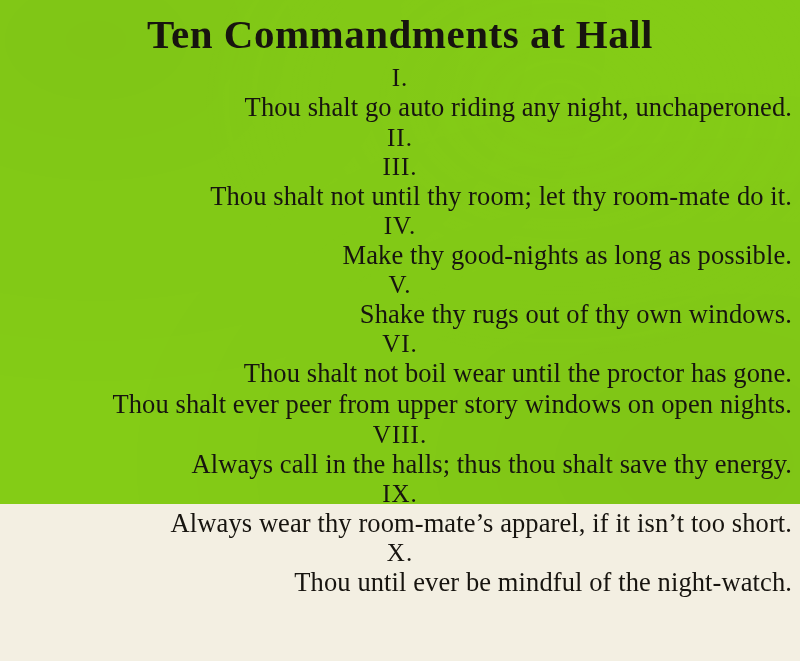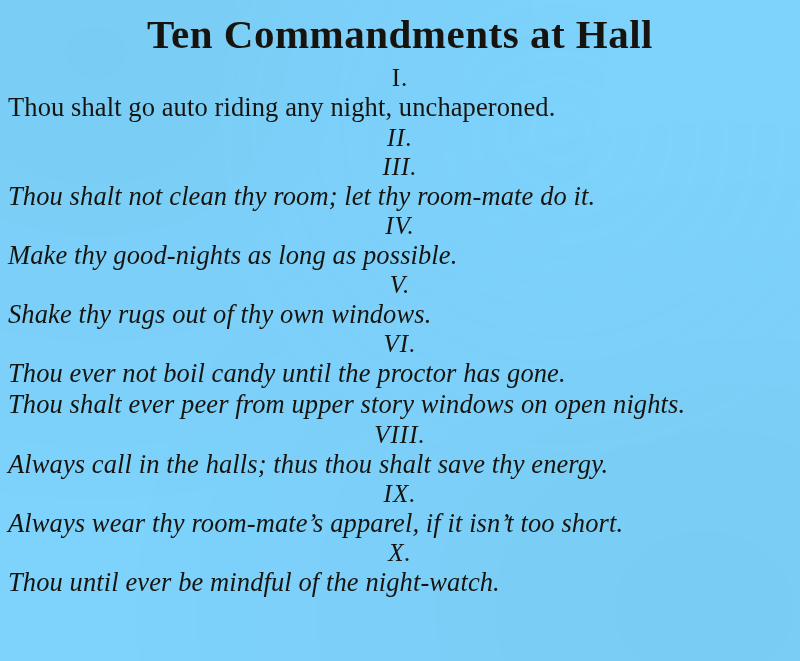--- a/index.html
+++ b/index.html
@@ -9,24 +9,24 @@
   body {
     width: 800px;
     height: 661px;
     background: #f3efe2;
     font-family: "Liberation Serif", serif;
     color: #1a1713;
     overflow: hidden;
   }
   #page {
     width: 800px;
-    height: 661px;
+    height: 504px;
     box-sizing: border-box;
     padding: 10px 8px 0 8px;
-    background: #7dd3fc;
+    background: #84cc16;
     position: relative;
   }
   
   #page::before {
     content: "";
     position: absolute;
     inset: 0;
     pointer-events: none;
     background:
       radial-gradient(ellipse at 12% 8%, rgba(0,0,0,0.035), rgba(0,0,0,0) 55%),
@@ -46,67 +46,67 @@
   }
   .numeral {
     text-align: center;
     font-size: 25px;
     line-height: 1.12;
     margin: 0;
     letter-spacing: 1px;
     color: #17140f;
   }
   .commandment-text {
-    text-align: left;
+    text-align: right;
     font-size: 26.5px;
     line-height: 1.14;
     margin: 0 0 1px 0;
     letter-spacing: 0.1px;
     color: #17140f;
     white-space: nowrap;
   }
   .entry {
     margin: 0;
   }
-  .entry + .entry { margin-top: 1px; font-style: italic; }
+  .entry + .entry { margin-top: 1px; }
 </style>
 </head>
 <body>
 
 <div id="page">
 
   <h1 class="doc-title">Ten Commandments at Hall</h1>
 
   <div class="entry">
     <div class="numeral">I.</div>
     <div class="commandment-text">Thou shalt go auto riding any night, unchaperoned.</div>
   </div>
 
   <div class="entry">
     <div class="numeral">II.</div>
   </div>
 
   <div class="entry">
     <div class="numeral">III.</div>
-    <div class="commandment-text">Thou shalt not clean thy room; let thy room-mate do it.</div>
+    <div class="commandment-text">Thou shalt not until thy room; let thy room-mate do it.</div>
   </div>
 
   <div class="entry">
     <div class="numeral">IV.</div>
     <div class="commandment-text">Make thy good-nights as long as possible.</div>
   </div>
 
   <div class="entry">
     <div class="numeral">V.</div>
     <div class="commandment-text">Shake thy rugs out of thy own windows.</div>
   </div>
 
   <div class="entry">
     <div class="numeral">VI.</div>
-    <div class="commandment-text">Thou ever not boil candy until the proctor has gone.</div>
+    <div class="commandment-text">Thou shalt not boil wear until the proctor has gone.</div>
   </div>
 
   <div class="entry">
     <div class="commandment-text">Thou shalt ever peer from upper story windows on open nights.</div>
   </div>
 
   <div class="entry">
     <div class="numeral">VIII.</div>
     <div class="commandment-text">Always call in the halls; thus thou shalt save thy energy.</div>
   </div>

